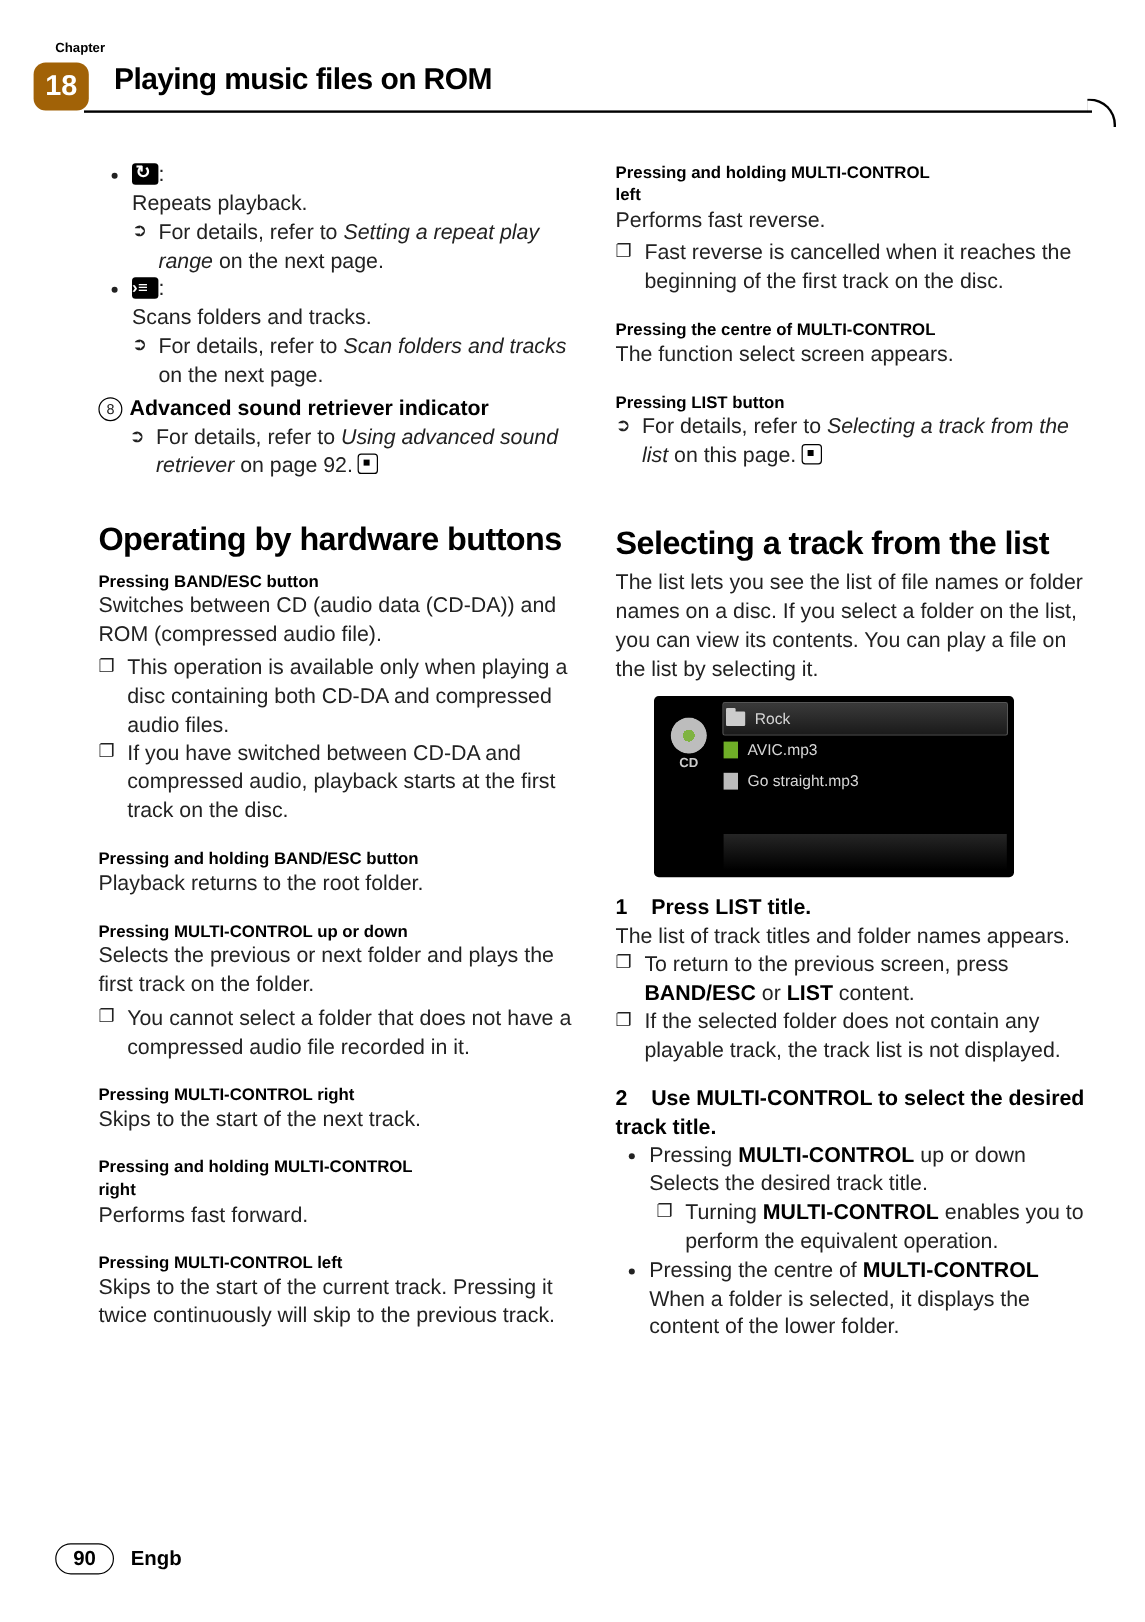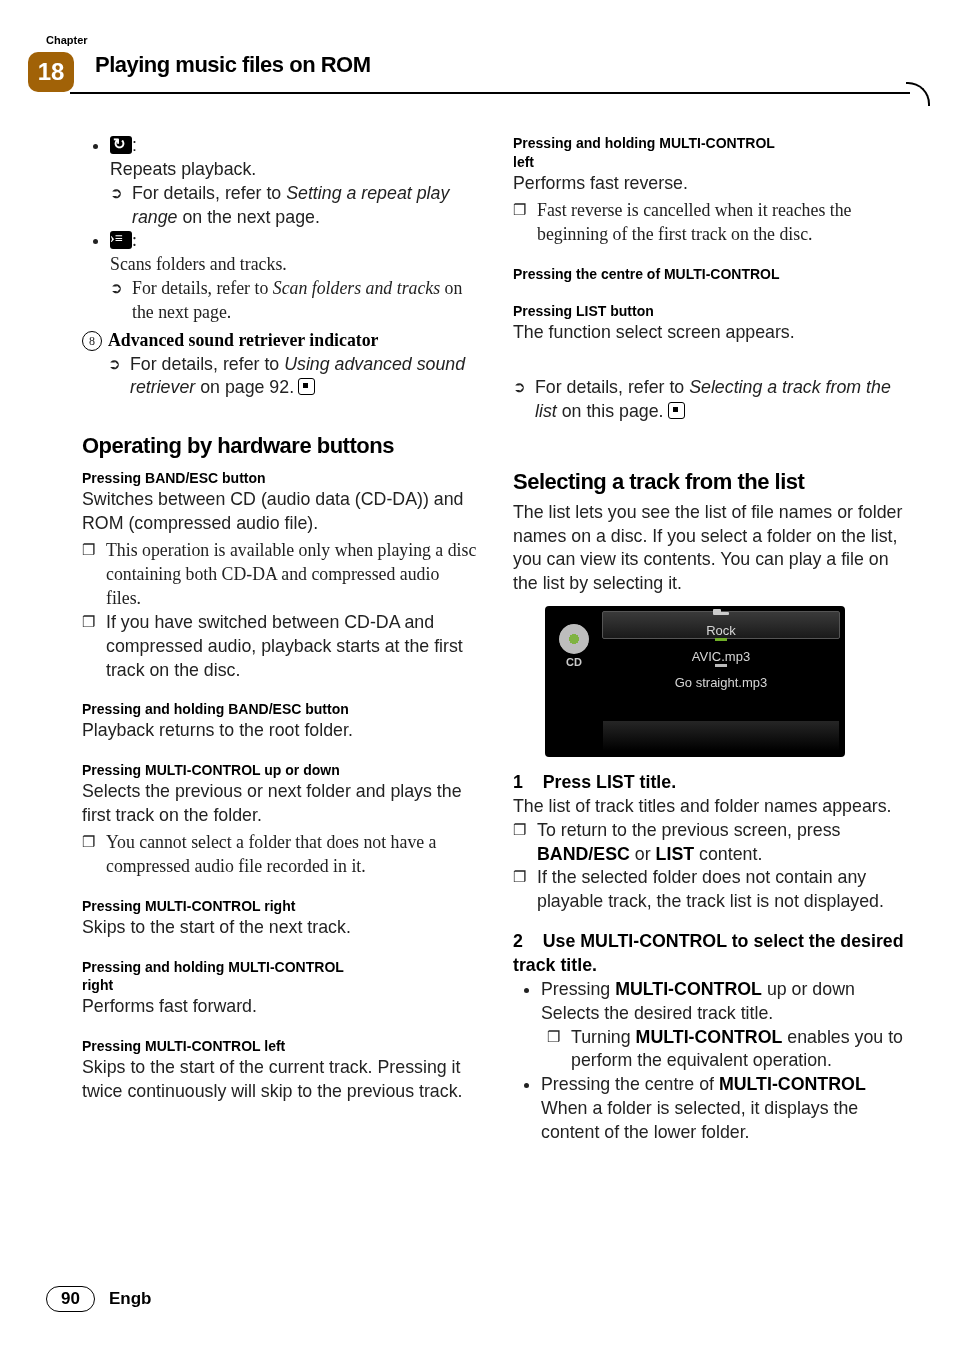--- a/index.html
+++ b/index.html
@@ -41,21 +41,21 @@
   }
   .chapter-badge span {
     color: #fff;
     font-size: 24px;
     font-weight: 800;
   }
   .chapter-title {
     position: absolute;
     top: 52px;
     left: 95px;
-    font-size: 22px;
+    font-size: 25px;
     font-weight: 800;
     letter-spacing: -0.5px;
   }
   .title-rule {
     position: absolute;
     top: 92px;
     left: 70px;
     right: 44px;
     height: 0;
     border-top: 2px solid #000;
@@ -104,21 +104,21 @@
   ul.dots > li { margin: 0; }
 
   .sub-arrow { padding-left: 22px; position: relative; }
   .sub-arrow::before {
     content: "➲";
     position: absolute;
     left: 0;
     top: 1px;
     font-size: 15px;
   }
-  .arrow-line { position: relative; padding-left: 22px; margin-top: 32px; }
+  .arrow-line { position: relative; padding-left: 22px; }
   .arrow-line::before {
     content: "➲";
     position: absolute;
     left: 0;
     top: 1px;
     font-size: 15px;
   }
   .sq-bullet { position: relative; padding-left: 24px; }
   .sq-bullet::before {
     content: "❐";
@@ -196,21 +196,21 @@
     color: #fff;
     position: absolute;
     left: 0px;
     top: -1px;
     font-size: 14px;
     font-weight: 700;
   }
 
   
   h2.sec {
-    font-size: 22px;
+    font-size: 27px;
     font-weight: 800;
     line-height: 1.12;
     margin: 22px 0 6px 0;
     letter-spacing: -0.5px;
   }
   .subhead {
     font-weight: 800;
     font-size: 14px;
     color: #000;
     margin-top: 18px;
@@ -252,21 +252,20 @@
     display: flex;
     flex-direction: column;
   }
   .ss-row {
     height: 26px;
     display: flex;
     align-items: center;
     gap: 8px;
     color: #d6d6d6;
     font-size: 13px;
-    flex-direction: column;
   }
   .ss-row.sel {
     background: linear-gradient(#3a3a3a,#1a1a1a);
     border: 1px solid #555;
     border-radius: 2px;
     margin: -1px;
     padding: 0 2px;
   }
   .ss-icon-folder {
     width: 16px; height: 12px;
@@ -308,21 +307,21 @@
     border-radius: 20px;
     padding: 2px 14px;
     font-weight: 800;
     font-size: 17px;
   }
   .lang {
     font-size: 17px;
     font-weight: 700;
   }
 
-  .gap-sm { margin-top: 4px; font-family: Liberation Serif, serif; }
+  .gap-sm { margin-top: 4px; }
   .gap-lg { margin-top: 16px; }
 
   .indent { padding-left: 24px; }
 </style>
 </head>
 <body>
 
 <div class="page">
 
   <div class="chapter-label">Chapter</div>
@@ -400,25 +399,25 @@
 
       <div class="body subhead" style="margin-top:0">
         <span class="bold-blk">Pressing and holding </span><span class="bold">MULTI-CONTROL</span><br><span class="bold-blk">left</span>
       </div>
       <div class="body">Performs fast reverse.</div>
       <div class="sq-bullet body gap-sm">Fast reverse is cancelled when it reaches the beginning of the first track on the disc.</div>
 
       <div class="body subhead">
         <span class="bold-blk">Pressing the centre of </span><span class="bold">MULTI-CONTROL</span>
       </div>
+      <div class="body">The function select screen appears.</div>
+
       <div class="body subhead">
         <span class="bold-blk">Pressing </span><span class="bold">LIST </span><span class="bold-blk">button</span>
       </div>
-
-      <div class="body">The function select screen appears.</div>
       <div class="arrow-line body">
         <span>For details, refer to </span><span class="ital">Selecting a track from the list</span><span> on this page.</span><span class="end-box"></span>
       </div>
 
       <h2 class="sec" style="margin-top:46px">Selecting a track from the list</h2>
       <div class="body">The list lets you see the list of file names or folder names on a disc. If you select a folder on the list, you can view its contents. You can play a file on the list by selecting it.</div>
 
       <div class="screenshot-wrap">
         <div class="screenshot">
           <div class="ss-side">

